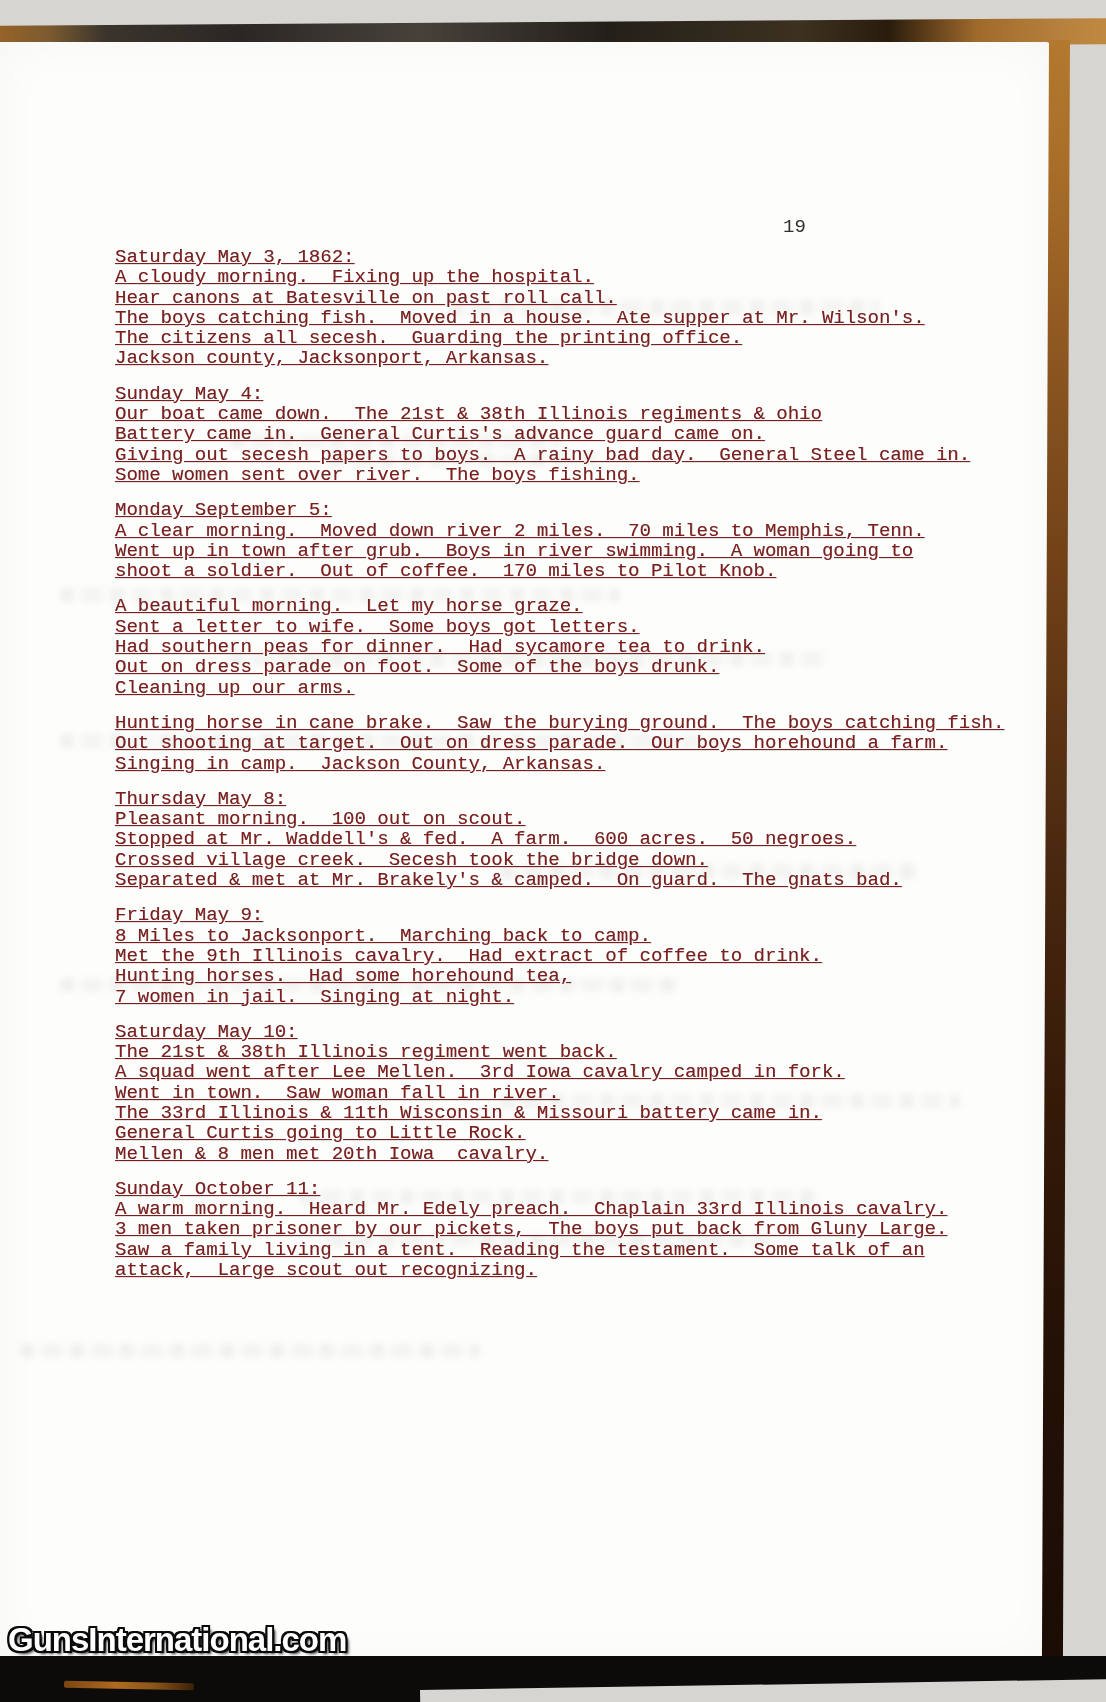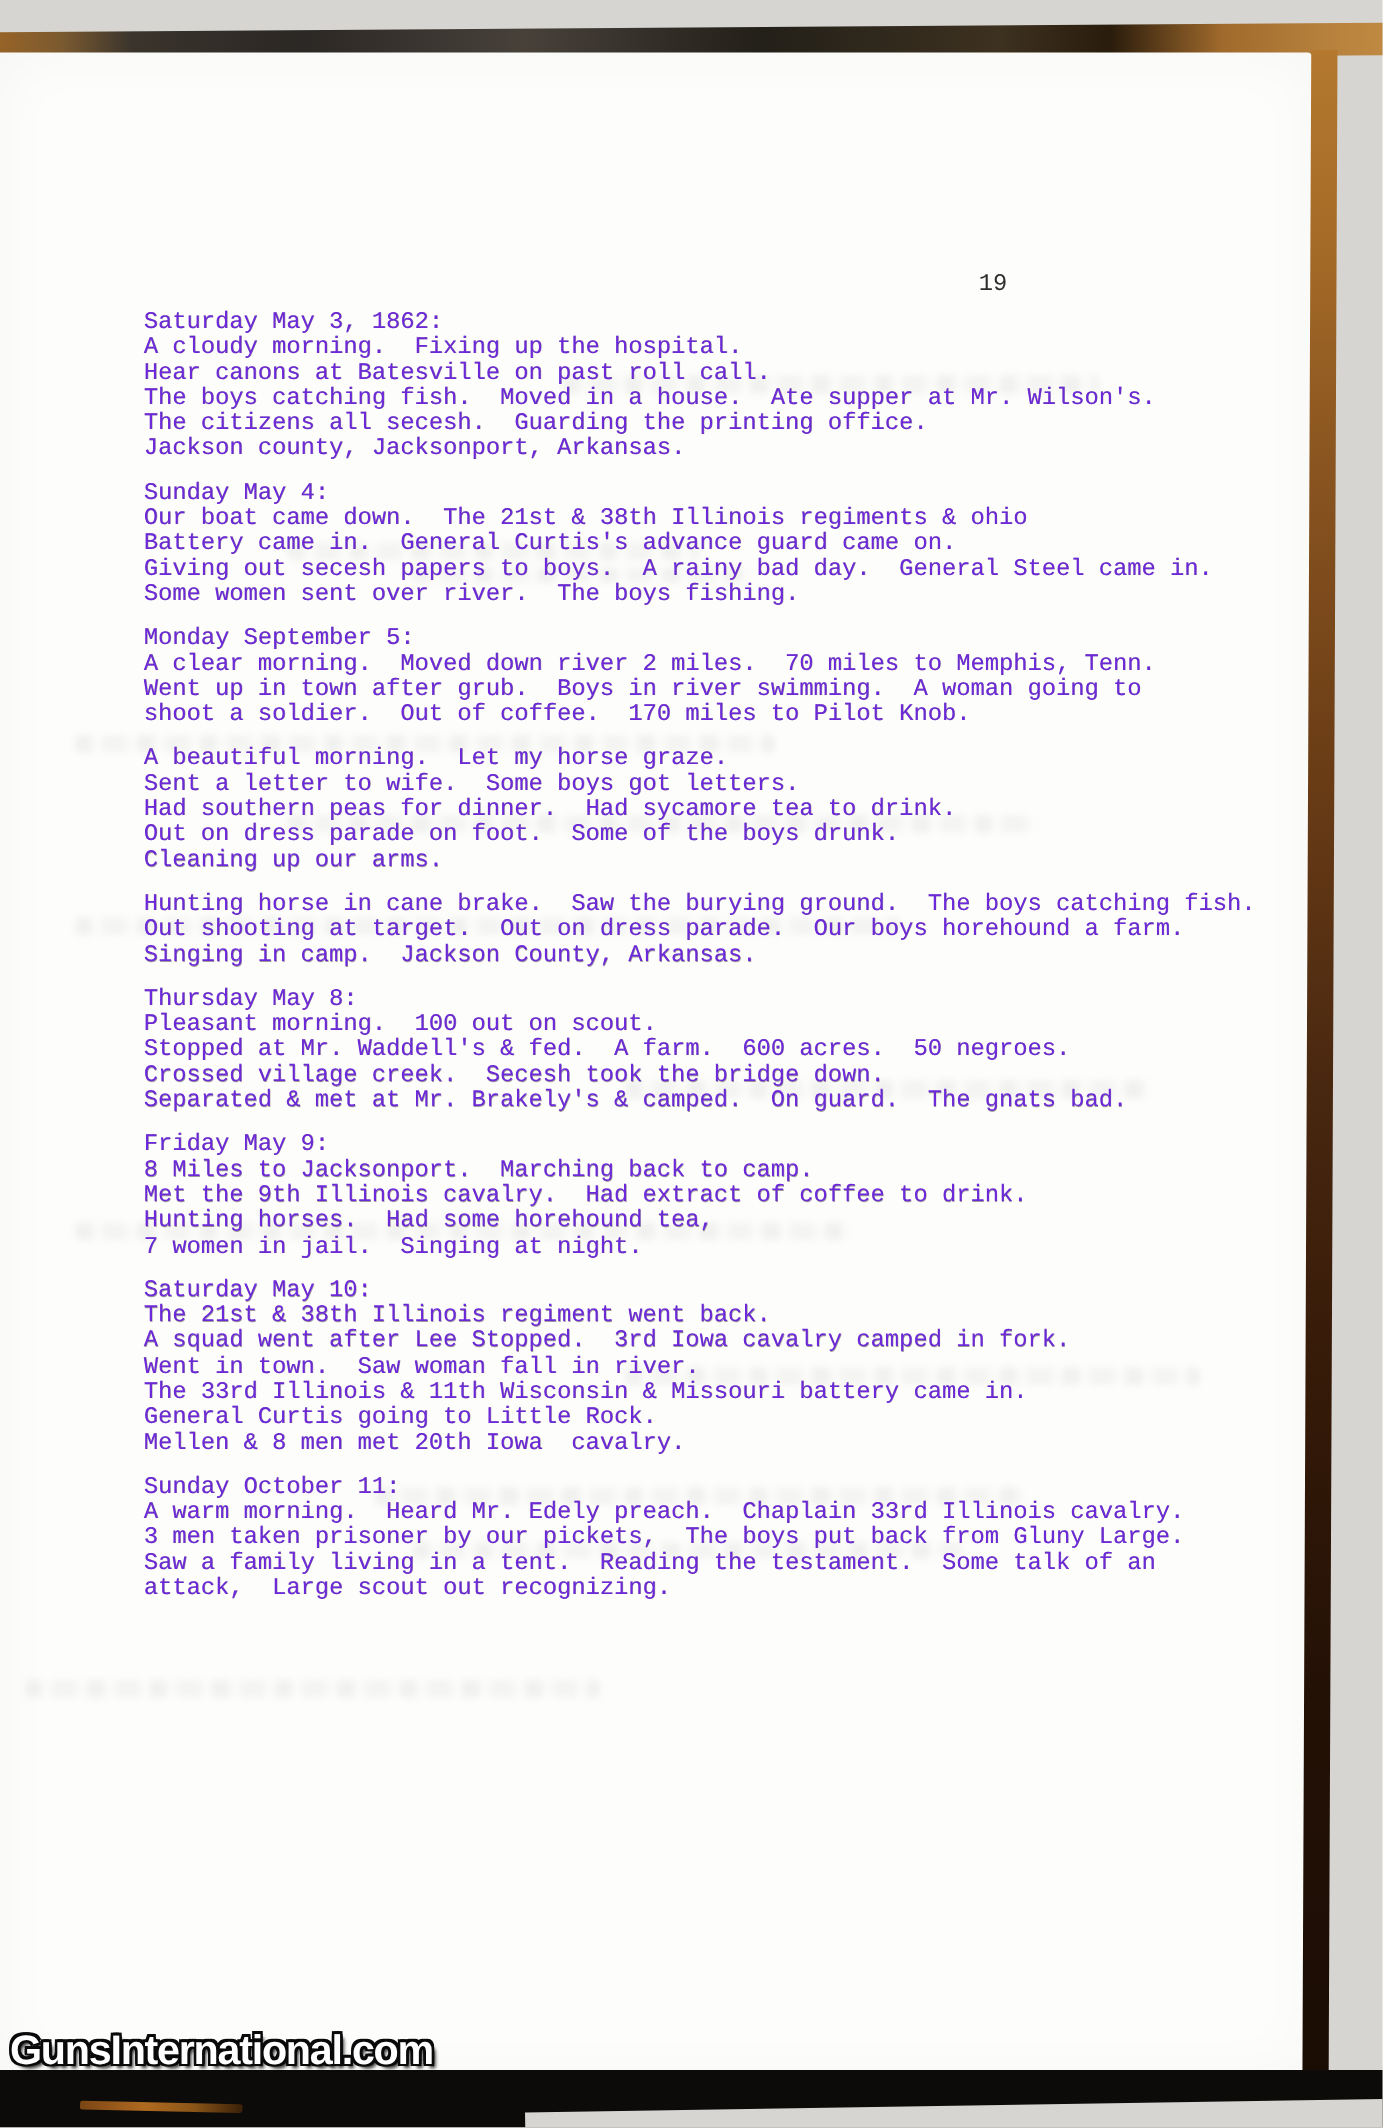--- a/index.html
+++ b/index.html
@@ -50,22 +50,23 @@
     transform:rotate(1.2deg); border-radius:2px;
   }
 
   .page-number {
     position:absolute; left:783px; top:216px;
     font-size:19px; color:#2e2e2e;
   }
 
   .content {
     position:absolute; left:115px; top:247px; width:935px;
-    font-size:19px; line-height:20.3px; color:#6d28d9;
+    font-size:19px; line-height:20.3px; color:#7f1d1d;
     text-shadow:0.3px 0.3px 0.5px rgba(35,35,35,0.45);
+    text-decoration:underline;
   }
   .entry { margin-bottom:15px; }
   .entry div { white-space:pre-wrap; }
 
   
   .bleed {
     position:absolute; filter:blur(3px); opacity:0.5; border-radius:4px;
     background:repeating-linear-gradient(90deg,
       rgba(105,105,105,0.16) 0px 14px, rgba(105,105,105,0.02) 14px 22px,
       rgba(115,115,115,0.13) 22px 42px, rgba(115,115,115,0.02) 42px 50px);
@@ -154,21 +155,21 @@
       <div class="entry">
         <div>Friday May 9:</div>
         <div>8 Miles to Jacksonport.  Marching back to camp.</div>
         <div>Met the 9th Illinois cavalry.  Had extract of coffee to drink.</div>
         <div>Hunting horses.  Had some horehound tea,</div>
         <div>7 women in jail.  Singing at night.</div>
       </div>
       <div class="entry">
         <div>Saturday May 10:</div>
         <div>The 21st &amp; 38th Illinois regiment went back.</div>
-        <div>A squad went after Lee Stopped.  3rd Iowa cavalry camped in fork.</div>
+        <div>A squad went after Lee Mellen.  3rd Iowa cavalry camped in fork.</div>
         <div>Went in town.  Saw woman fall in river.</div>
         <div>The 33rd Illinois &amp; 11th Wisconsin &amp; Missouri battery came in.</div>
         <div>General Curtis going to Little Rock.</div>
         <div>Mellen &amp; 8 men met 20th Iowa  cavalry.</div>
       </div>
       <div class="entry">
         <div>Sunday October 11:</div>
         <div>A warm morning.  Heard Mr. Edely preach.  Chaplain 33rd Illinois cavalry.</div>
         <div>3 men taken prisoner by our pickets,  The boys put back from Gluny Large.</div>
         <div>Saw a family living in a tent.  Reading the testament.  Some talk of an</div>

